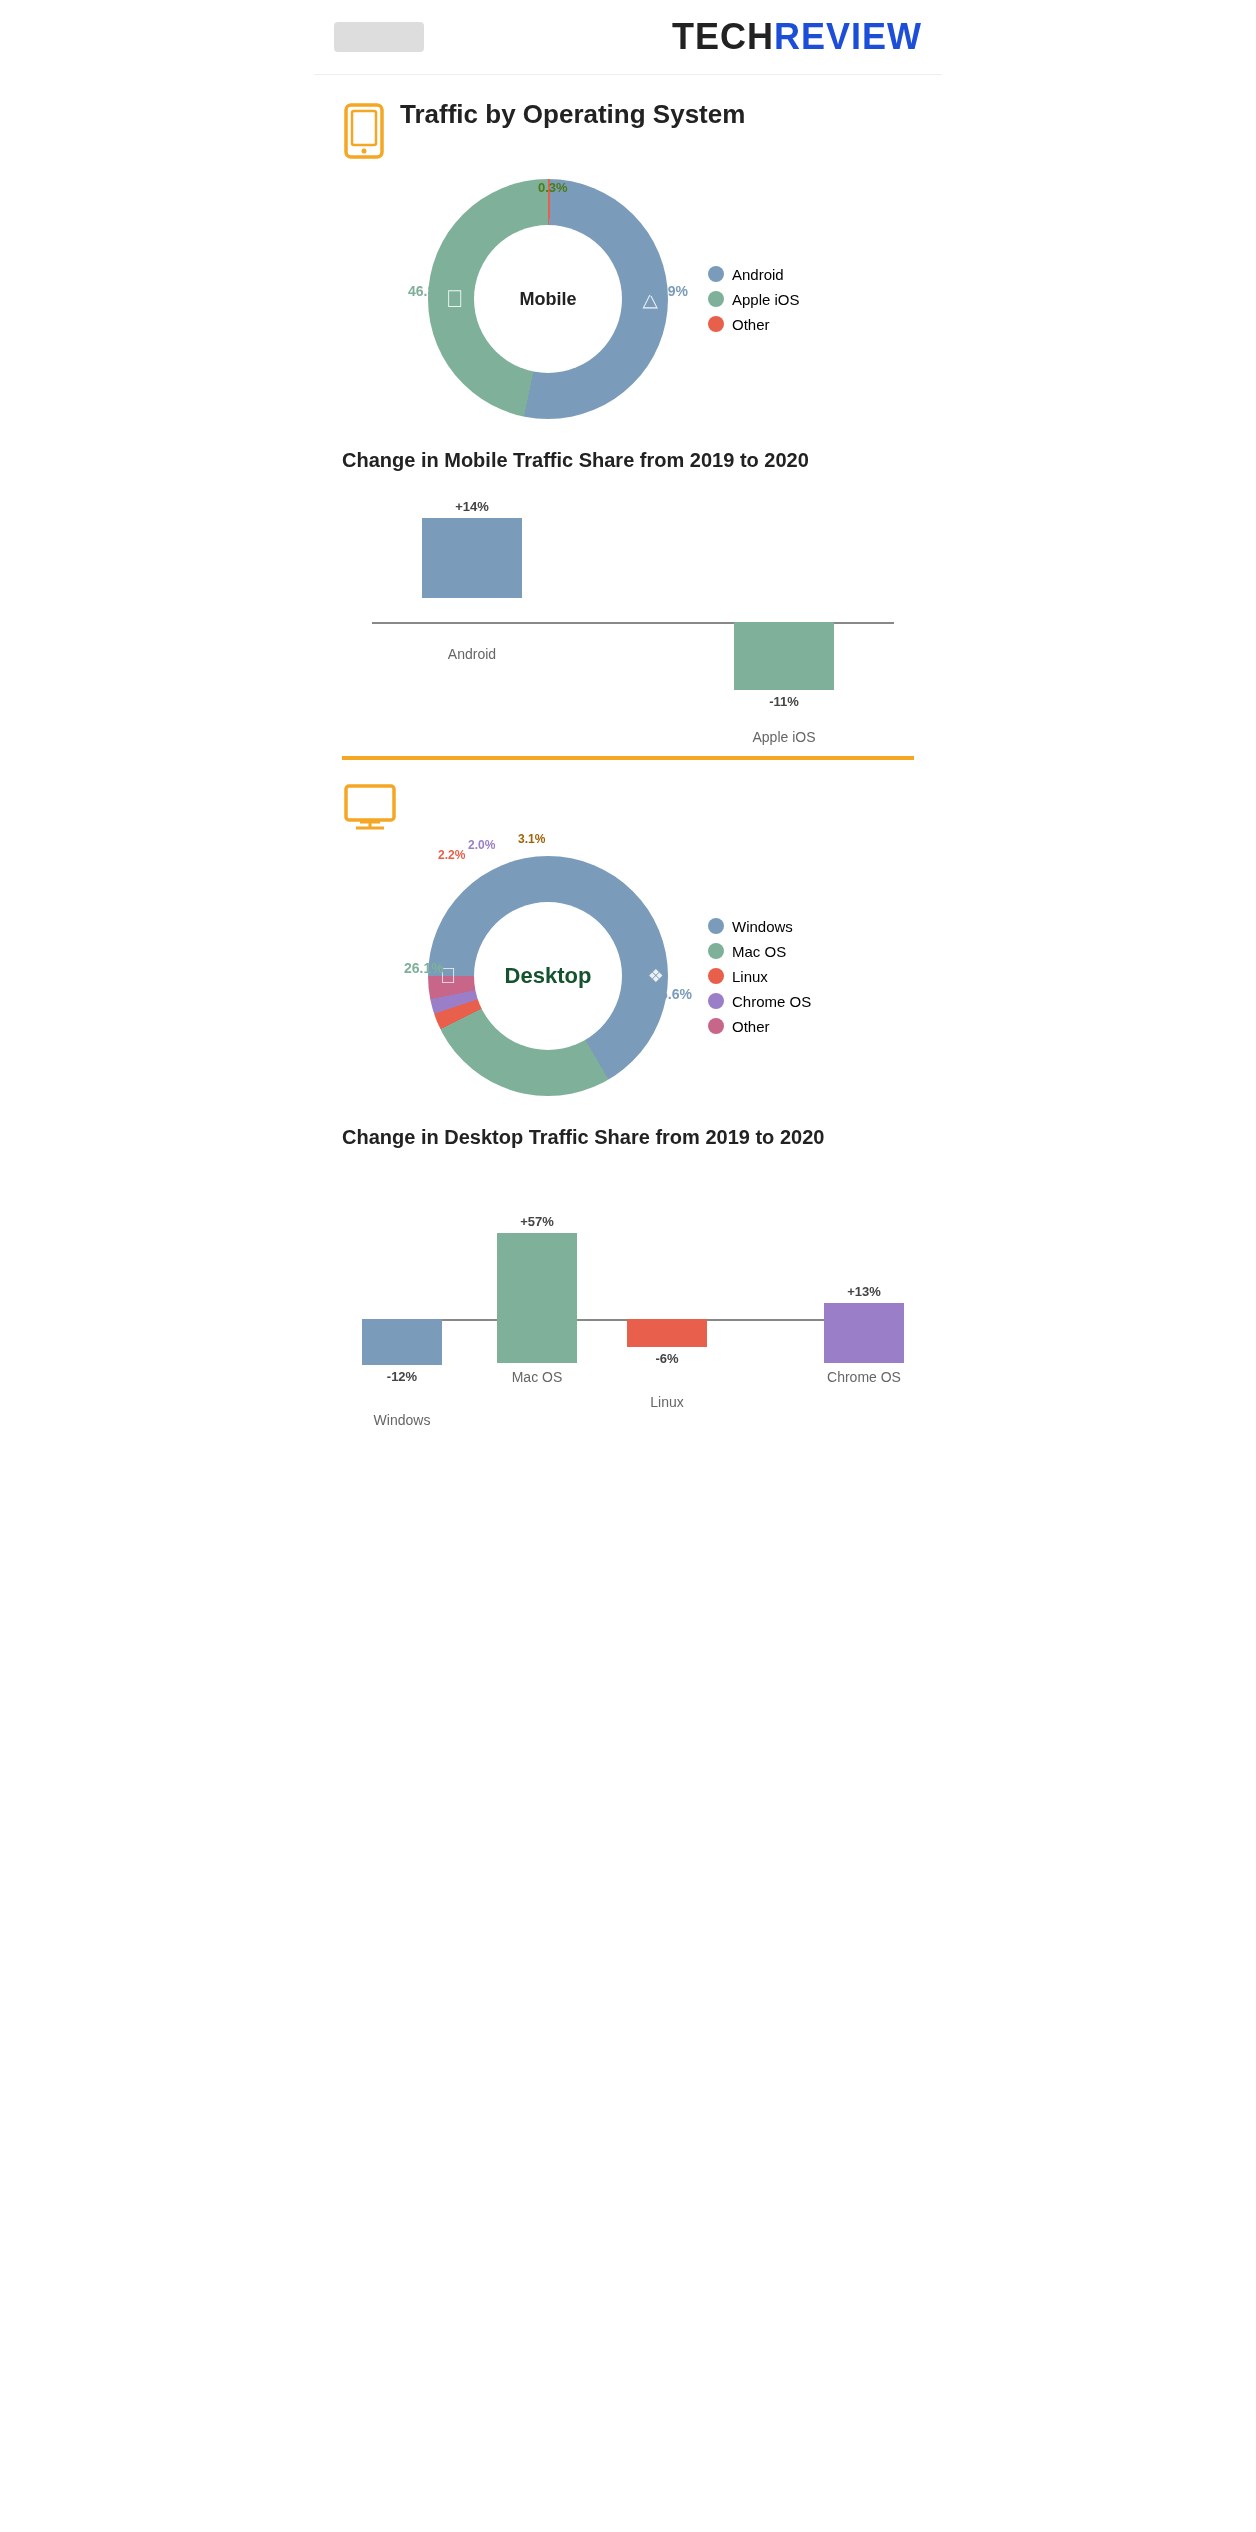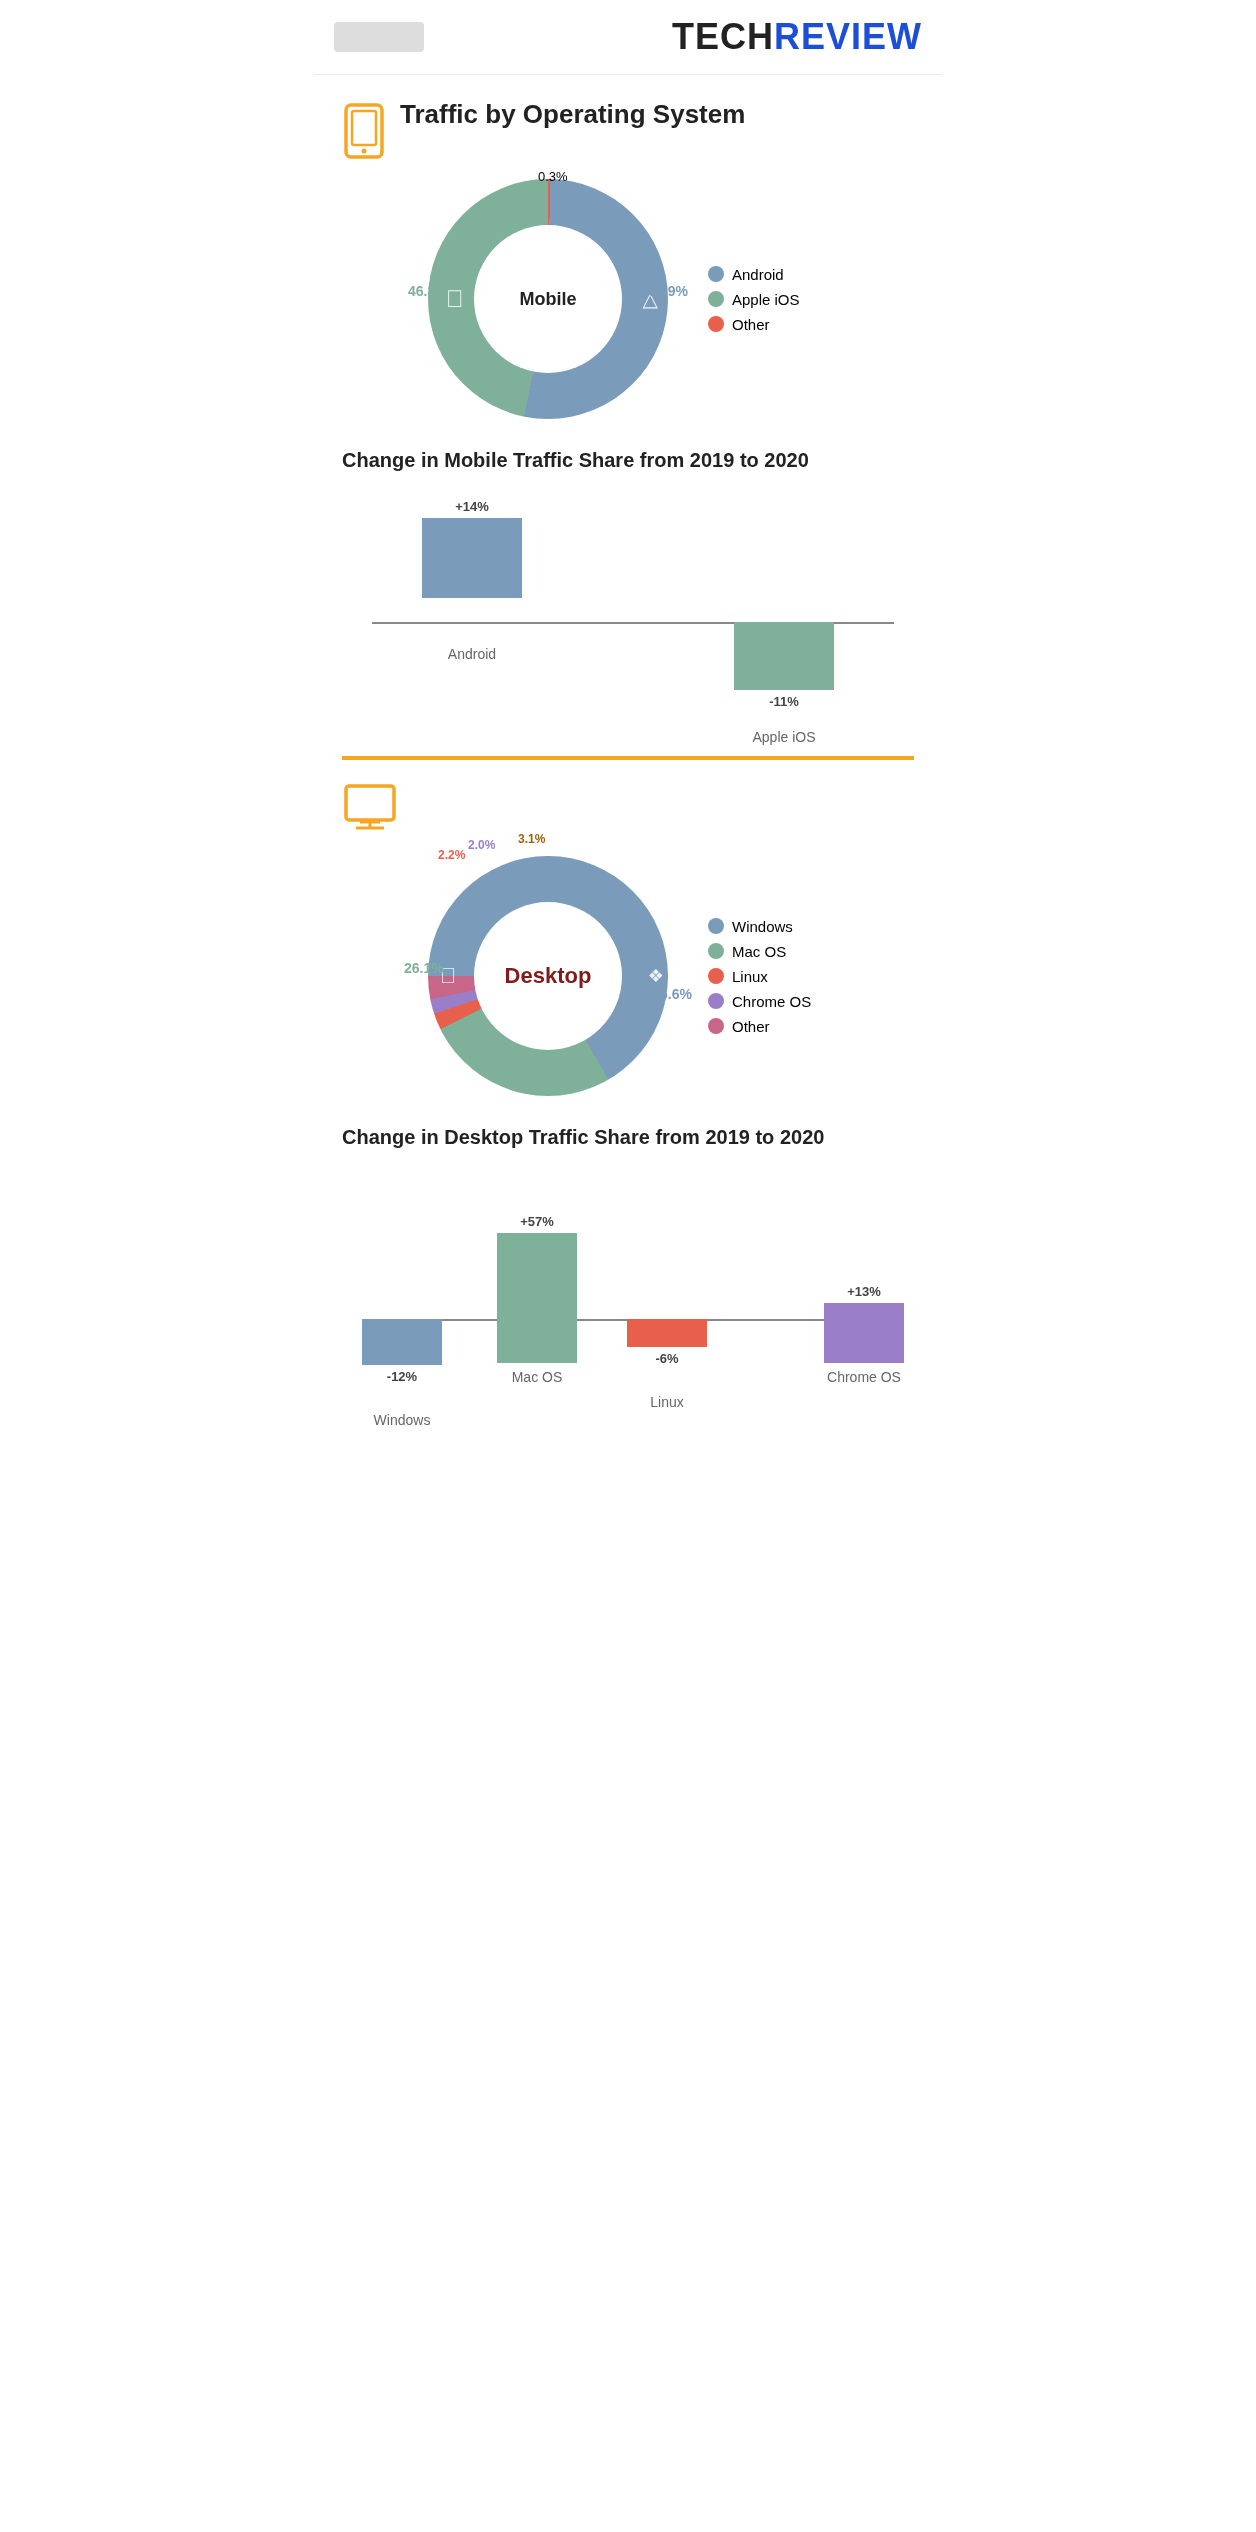--- a/index.html
+++ b/index.html
@@ -163,21 +163,21 @@
           <span>Mobile</span>
         </div>
 
         <div style="position:absolute;left:18px;top:50%;transform:translateY(-50%);color:white;font-size:24px;opacity:0.85;"></div>
 
         <div style="position:absolute;right:10px;top:50%;transform:translateY(-50%);color:white;font-size:20px;opacity:0.85;">△</div>
       </div>
 
       
       
-      <div style="position:absolute;top:0px;left:50%;transform:translateX(-10px);font-size:13px;font-weight:400;color:#000000;">0.3%</div>
+      <div style="position:absolute;top:11px;left:50%;transform:translateX(-10px);font-size:13px;font-weight:700;color:#4d7c0f;">0.3%</div>
       
       <div style="position:absolute;right:-10px;top:50%;transform:translateY(-16px);font-size:14px;font-weight:700;color:#7a9cba;">52.9%</div>
       
       <div style="position:absolute;left:-10px;top:50%;transform:translateY(-16px);font-size:14px;font-weight:700;color:#7fb09a;">46.8%</div>
     </div>
 
     <div class="legend">
       <div class="legend-item">
         <div class="legend-dot" style="background:#7a9cba;"></div>
         <span>Android</span>
@@ -250,21 +250,21 @@
         top:50%; left:50%;
         transform:translate(-50%,-50%);
         width:148px; height:148px;
         border-radius:50%;
         background:white;
         display:flex;
         align-items:center;
         justify-content:center;
         font-size:22px;
         font-weight:900;
-        color:#7f1d1d;
+        color:#14532d;
         z-index:2;
       ">
         <span>Desktop</span>
       </div>
 
       <div style="position:absolute;left:22px;top:50%;transform:translateY(-50%);color:white;font-size:22px;opacity:0.85;z-index:3;"></div>
       <div style="position:absolute;right:14px;top:50%;transform:translateY(-50%);color:white;font-size:18px;opacity:0.85;z-index:3;">❖</div>
 
       <div style="position:absolute;right:-14px;top:50%;transform:translateY(10px);font-size:14px;font-weight:700;color:#7a9cba;z-index:4;">66.6%</div>
       <div style="position:absolute;left:-14px;top:50%;transform:translateY(-16px);font-size:14px;font-weight:700;color:#7fb09a;z-index:4;">26.1%</div>

